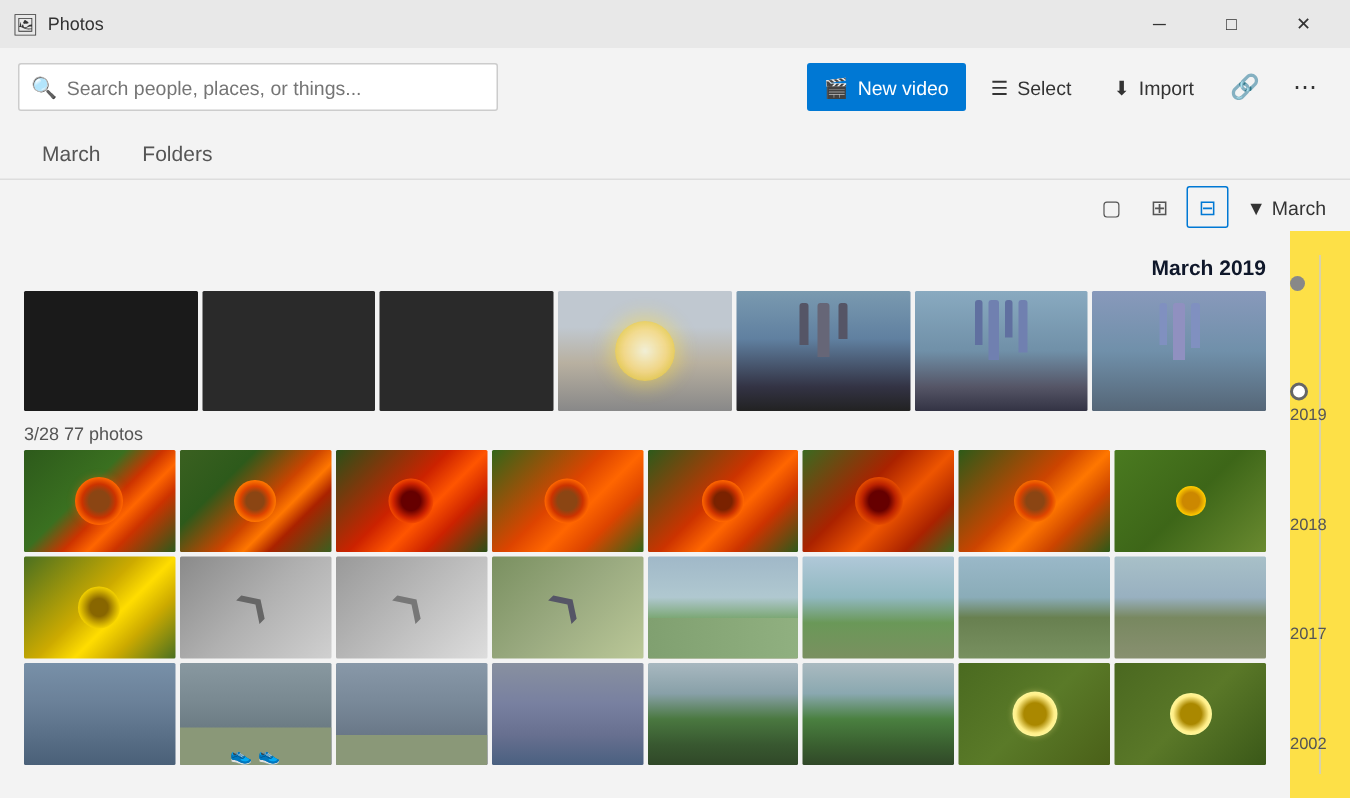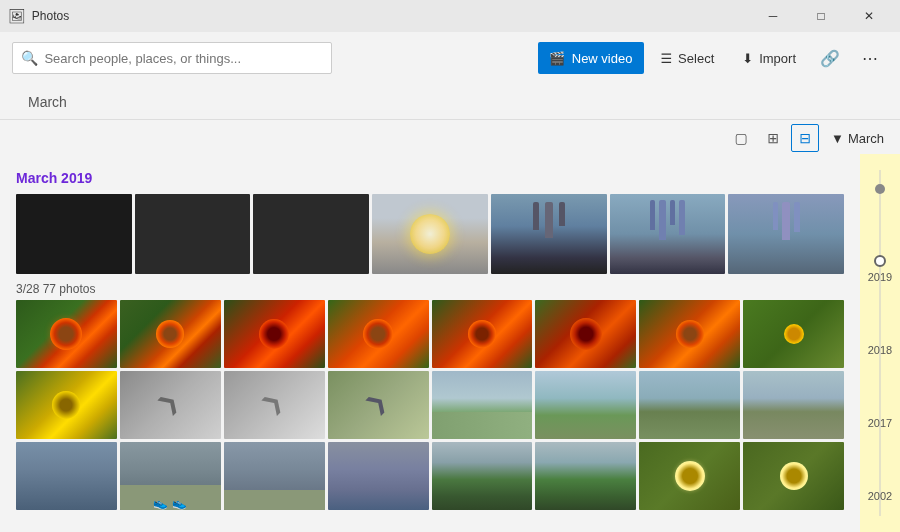--- a/index.html
+++ b/index.html
@@ -186,23 +186,24 @@
       flex: 1;
       overflow-y: auto;
       padding: 8px 16px 8px 16px;
       scrollbar-width: thin;
     }
     .photo-area::-webkit-scrollbar { width: 6px; }
     .photo-area::-webkit-scrollbar-thumb { background: #ccc; border-radius: 3px; }
 
     .section-date {
       font-size: 14px;
-      color: #6d28d9;
+      color: #0f172a;
       font-weight: 600;
       margin: 8px 0 8px;
+      text-align: right;
     }
     .photos-row {
       display: flex;
       gap: 3px;
       margin-bottom: 3px;
     }
     .photo-thumb {
       flex: 1;
       min-width: 0;
       height: 80px;
@@ -220,23 +221,23 @@
 
     
     .t-dark { background: #1a1a1a; }
     .t-dark2 { background: #2a2a2a; }
 
     
     .timeline {
       width: 40px;
       display: flex;
       flex-direction: column;
-      align-items: center;
+      align-items: flex-start;
       padding: 8px 0;
-      background: #fef9c3;
+      background: #fde047;
       flex-shrink: 0;
       position: relative;
     }
     .timeline-line {
       position: absolute;
       left: 50%;
       top: 16px;
       bottom: 16px;
       width: 1px;
       background: #ccc;
@@ -301,20 +302,23 @@
     </button>
     <button class="icon-btn">🔗</button>
     <button class="icon-btn">⋯</button>
   </div>
 </div>
 
 <div class="nav-tabs">
   <div class="nav-tab">
     <span>March</span>
   </div>
+  <div class="nav-tab">
+    <span>Folders</span>
+  </div>
 </div>
 
 <div class="view-options">
   <button class="view-btn">▢</button>
   <button class="view-btn">⊞</button>
   <button class="view-btn active">⊟</button>
   <div class="show-label">
     <span>▼</span>
     <span>March</span>
   </div>

